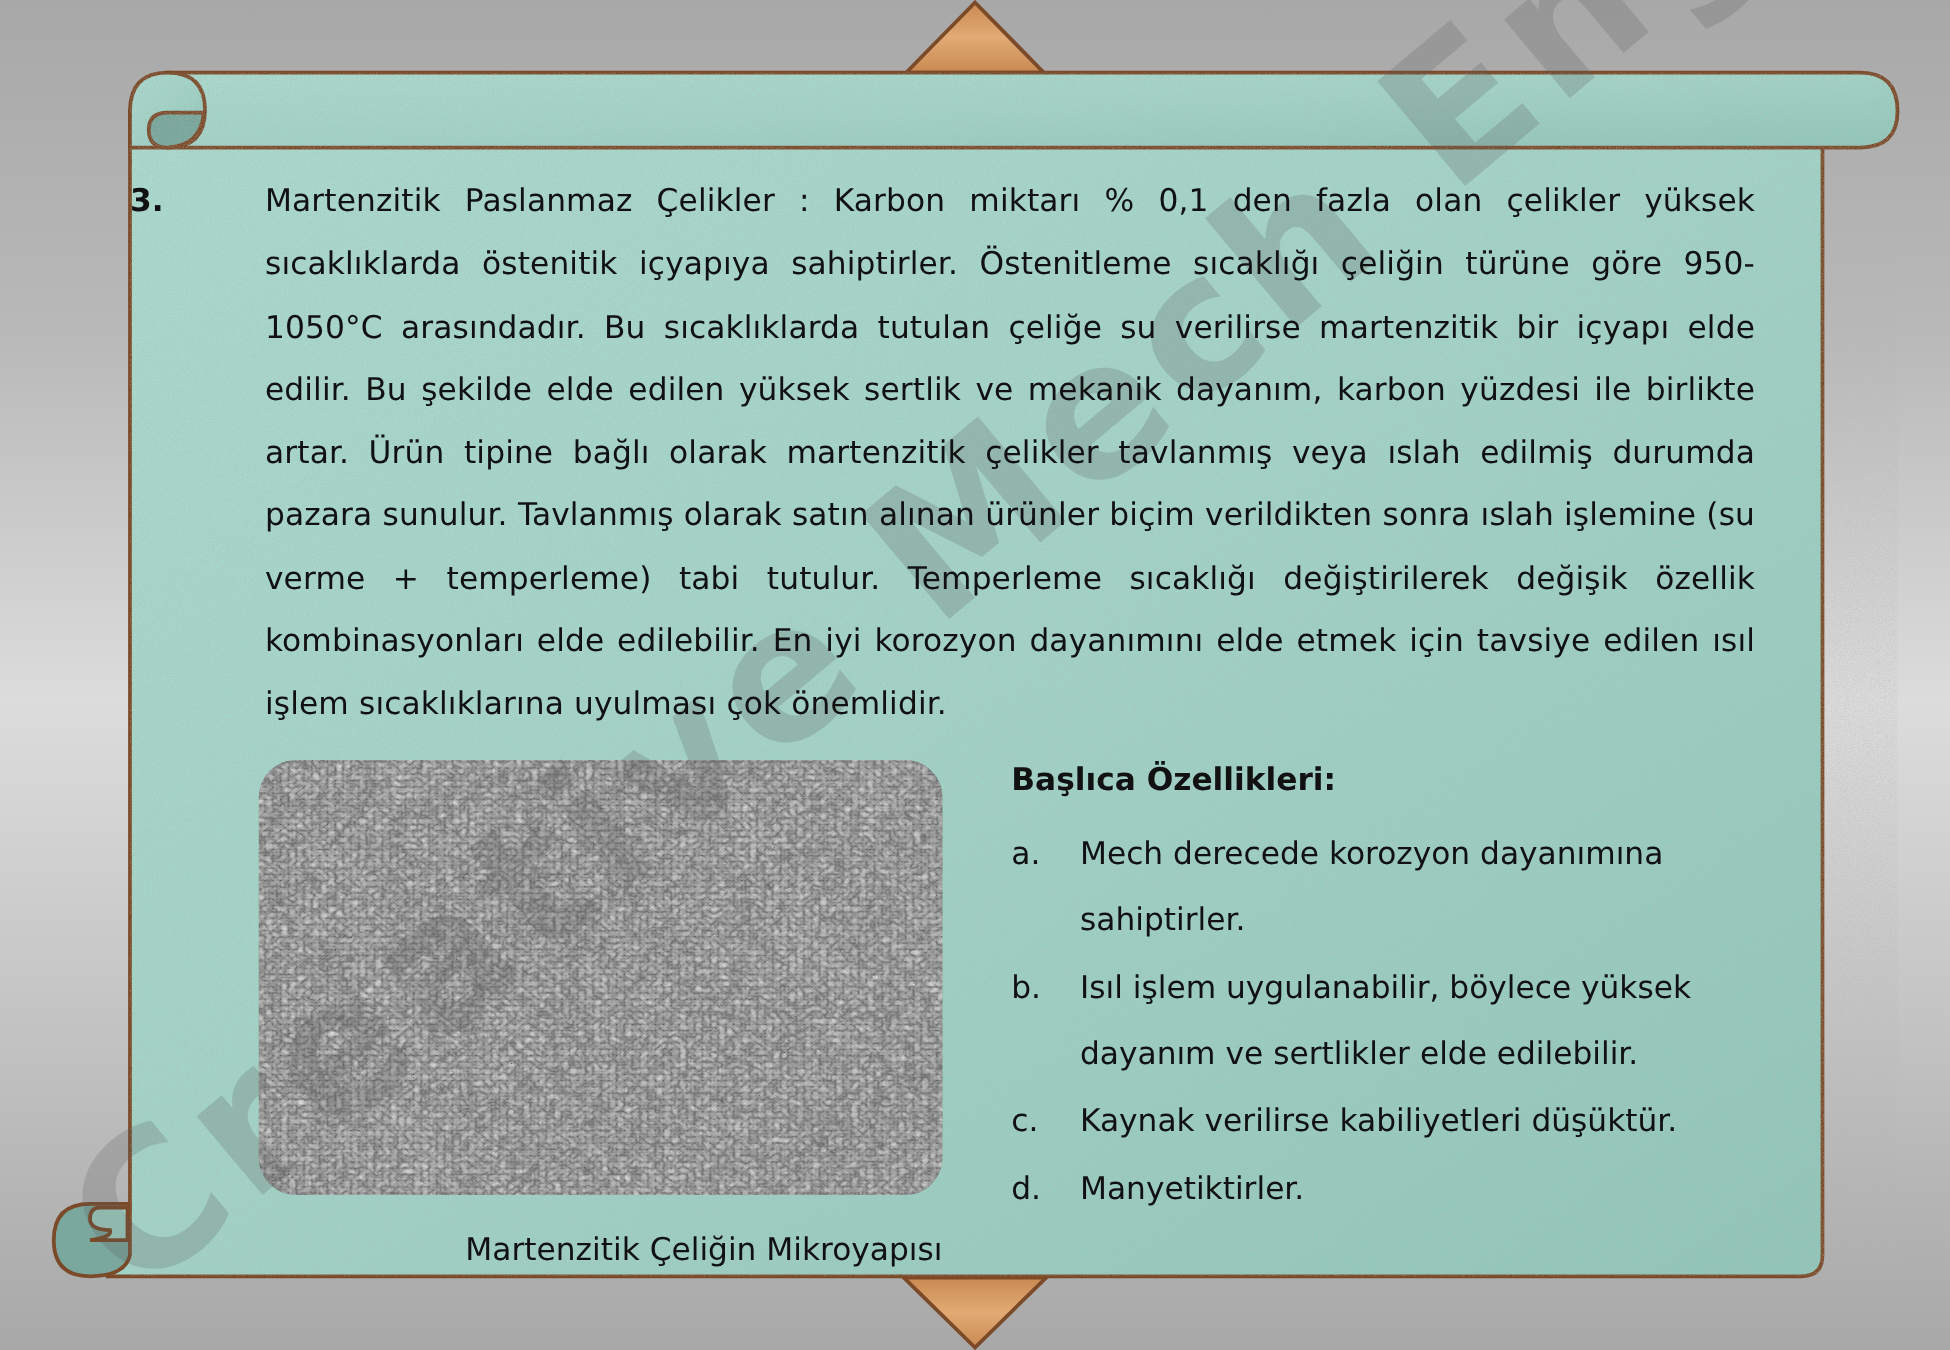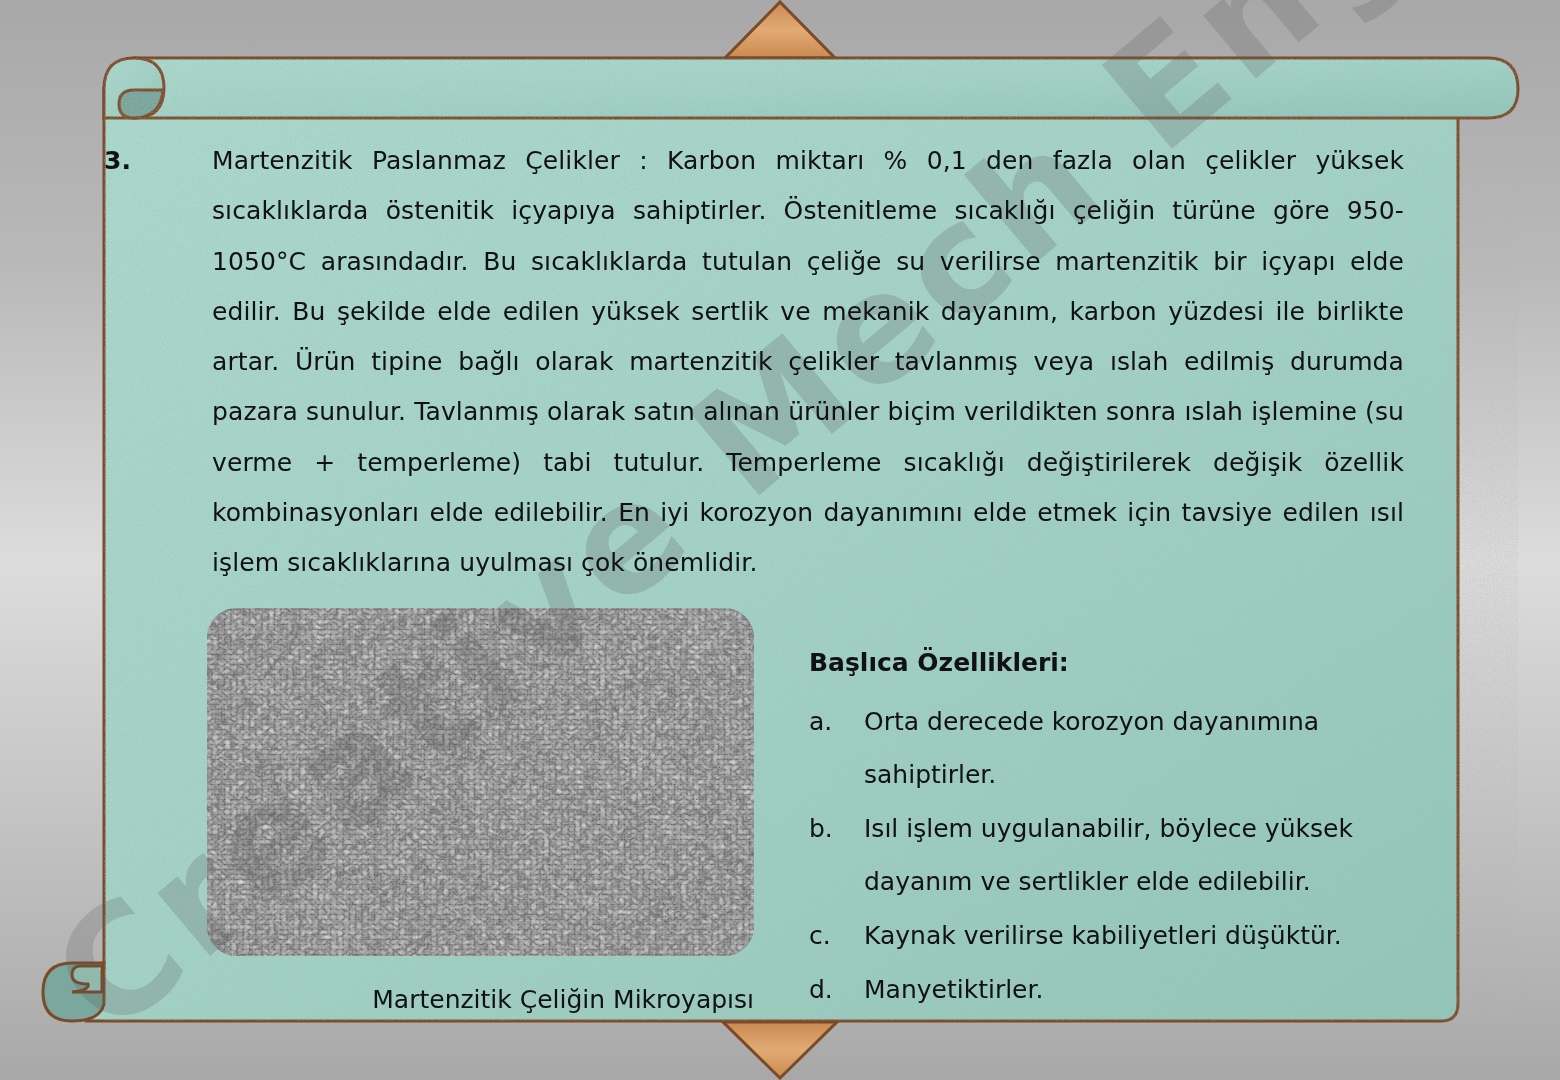--- a/index.html
+++ b/index.html
@@ -21,21 +21,21 @@
   .para .body-wrap { display:block; padding-left:54px; text-indent:-54px; }
   .micro {
     left:207px; top:608px; width:547px; height:348px; border-radius:30px;
     overflow:hidden;
   }
   .caption {
     left:207px; top:982px; width:547px; text-align:right;
     font-size:25px; line-height:36px;
   }
   .props { left:809px; top:602px; width:620px; font-size:25px; }
-  .props .heading { font-weight:bold; line-height:44px; margin-bottom:10px;margin-top:39px; }
+  .props .heading { font-weight:bold; line-height:44px; margin-bottom:10px; }
   .props .item { display:flex; line-height:53px; margin-bottom:1px; }
   .props .item .letter { width:55px; flex:none; }
   .props .item .text { flex:1; }
 </style>
 </head>
 <body>
 
 <svg class="layer" viewBox="0 0 1560 1080" xmlns="http://www.w3.org/2000/svg">
   <defs>
     <linearGradient id="teal" x1="0" y1="0" x2="1" y2="1">
@@ -101,21 +101,21 @@
 </div>
 
 <div class="content micro"></div>
 
 <div class="content caption">Martenzitik Çeliğin Mikroyapısı</div>
 
 <div class="content props">
   <div class="heading">Başlıca Özellikleri:</div>
   <div class="item">
     <span class="letter">a.</span>
-    <span class="text">Orta derecede korozyon dayanımına sahiptirler.</span>
+    <span class="text">Mech derecede korozyon dayanımına sahiptirler.</span>
   </div>
   <div class="item">
     <span class="letter">b.</span>
     <span class="text">Isıl işlem uygulanabilir, böylece yüksek dayanım ve sertlikler elde edilebilir.</span>
   </div>
   <div class="item">
     <span class="letter">c.</span>
     <span class="text">Kaynak verilirse kabiliyetleri düşüktür.</span>
   </div>
   <div class="item">

